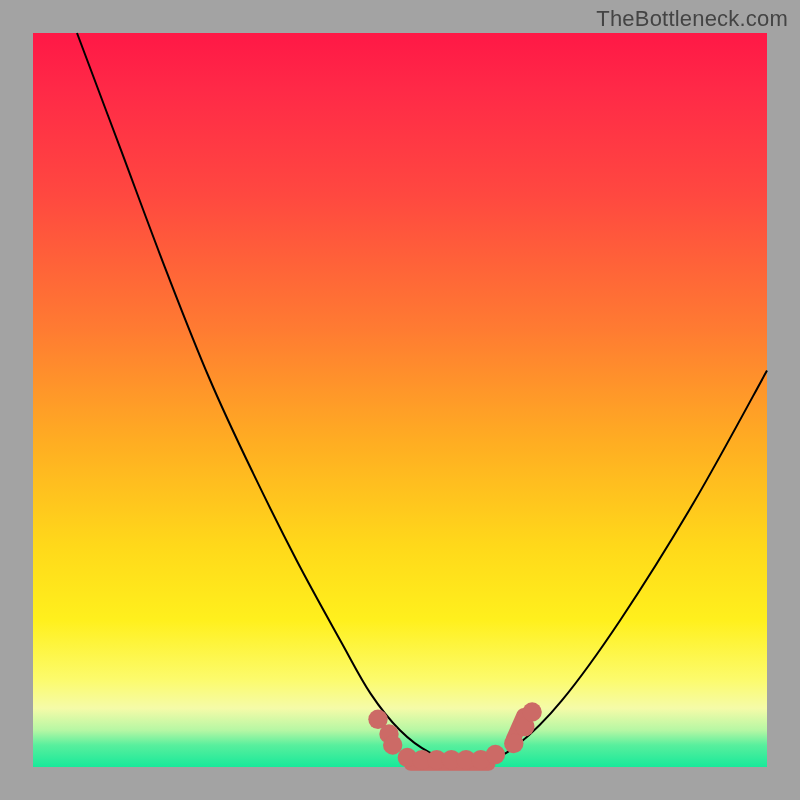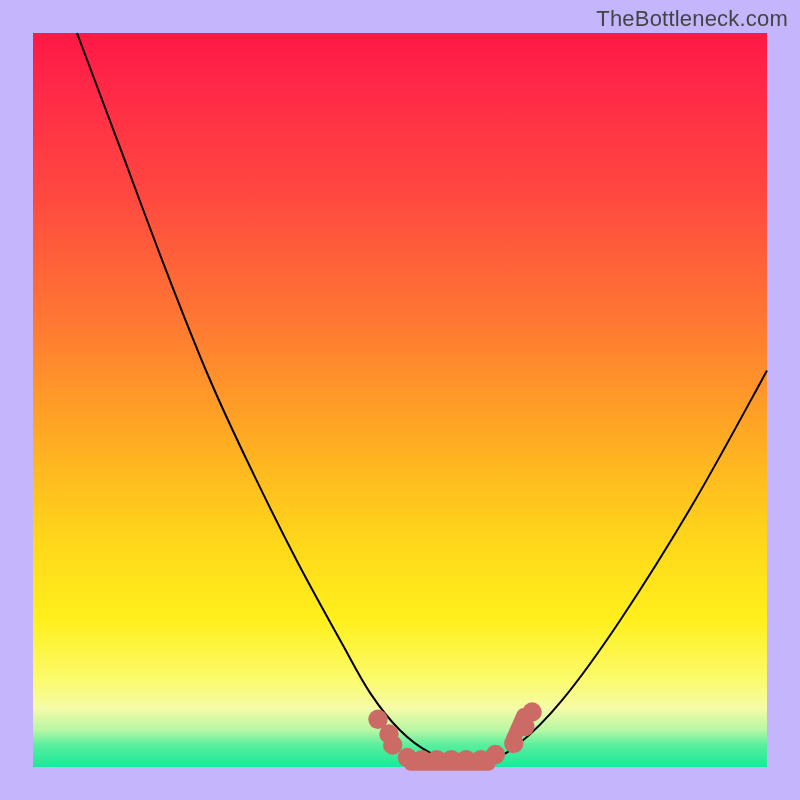--- a/index.html
+++ b/index.html
@@ -8,21 +8,21 @@
     width: 800px;
     height: 800px;
     background: #000;
     overflow: hidden;
     font-family: Arial, Helvetica, sans-serif;
   }
   .frame {
     position: relative;
     width: 800px;
     height: 800px;
-    background: #c4b5fd;
+    background: #a3a3a3;
     text-decoration: underline;
   }
   .plot-area {
     position: absolute;
     left: 33px;
     top: 33px;
     width: 734px;
     height: 734px;
     
     background: linear-gradient(

